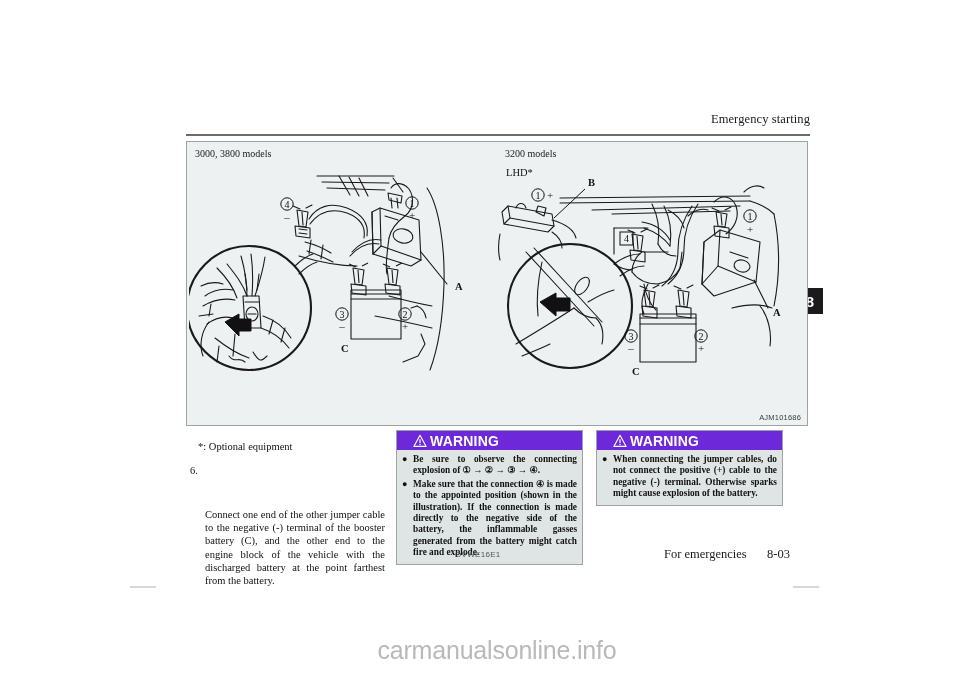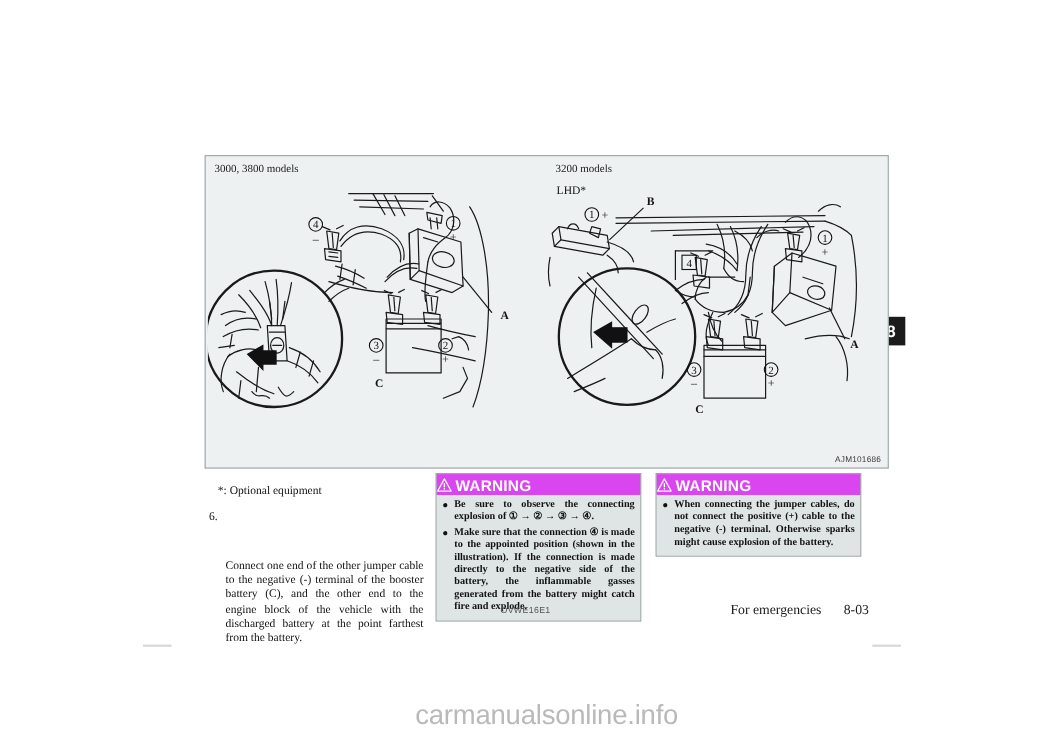--- a/index.html
+++ b/index.html
@@ -139,26 +139,26 @@
   .warning-box {
     position: absolute;
     border: 1px solid #9aa3a6;
     box-sizing: border-box;
     background: #dfe4e4;
   }
   #warning-box-1 { left: 396px; top: 430px; width: 187px; }
   #warning-box-2 { left: 596px; top: 430px; width: 187px; }
 
   .warning-header {
-    background: #d946ef;
+    background: #6d28d9;
     color: #ffffff;
     height: 19px;
     display: flex;
     align-items: center;
-    padding-left: 0;
+    padding-left: 16px;
     font-family: "Liberation Sans", sans-serif;
     font-weight: bold;
     font-size: 14px;
     letter-spacing: 0.2px;
   }
   .warning-header .tri-icon {
     width: 14px; height: 14px;
     margin-right: 3px;
     flex: none;
     display: block;
@@ -241,20 +241,24 @@
     font-size: 25px;
     color: #b9b9b9;
     letter-spacing: -0.2px;
   }
 </style>
 </head>
 <body>
 
 <div id="page-sheet">
 
+  <div id="header">
+    <div class="header-title">Emergency starting</div>
+    <div class="header-rule"></div>
+  </div>
 
   <div id="chapter-tab">8</div>
 
   <div id="illustration-panel">
 
     <div class="panel-caption" id="caption-left">3000, 3800 models</div>
     <div class="panel-caption" id="caption-right">3200 models</div>
 
     <svg id="fig-left" class="fig-svg" width="300" height="255" viewBox="0 0 300 255">
       <g fill="none" stroke="#1a1a1a" stroke-width="1.1" stroke-linecap="round" stroke-linejoin="round">

